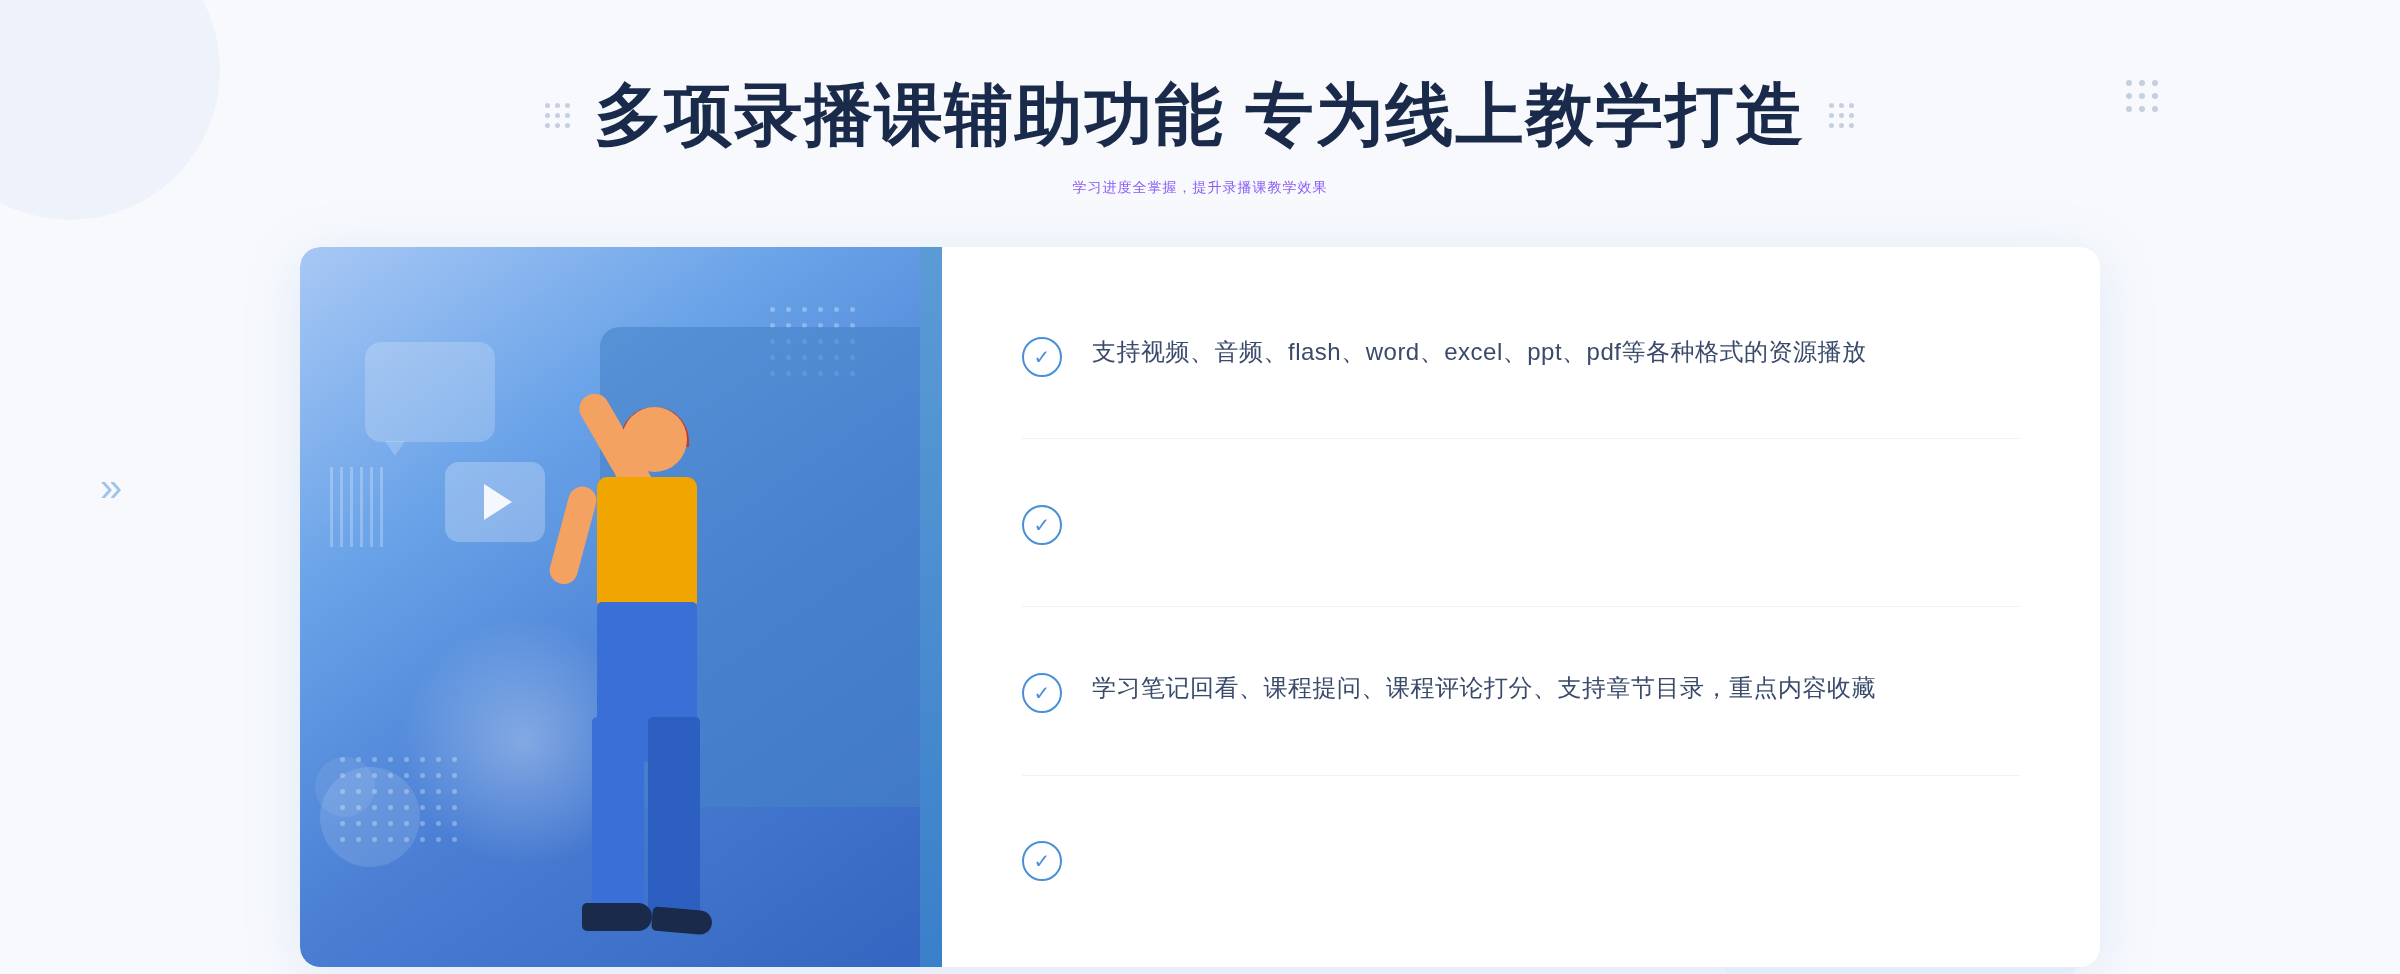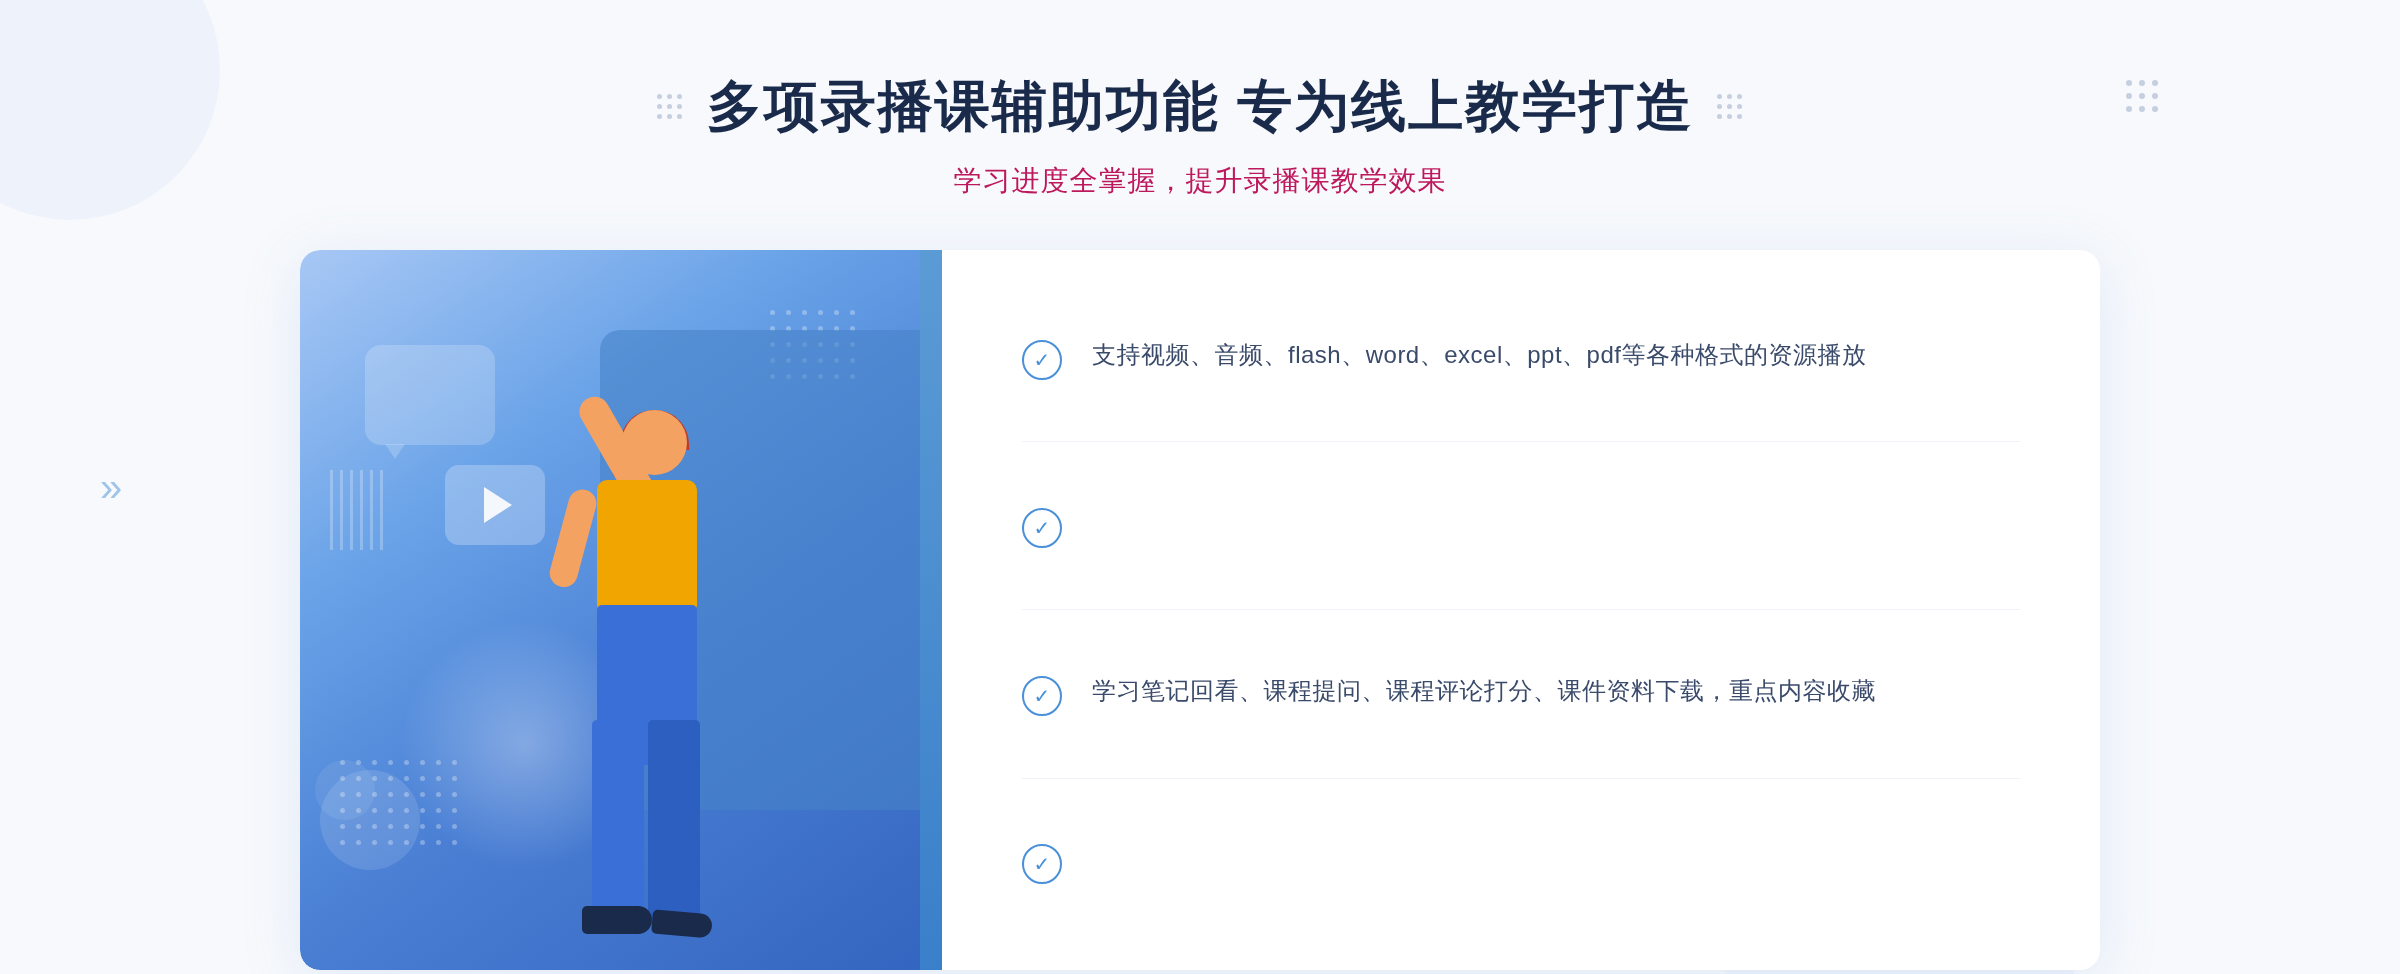--- a/index.html
+++ b/index.html
@@ -51,29 +51,29 @@
     }
 
     .dot {
       width: 5px;
       height: 5px;
       background: #c5cfe0;
       border-radius: 50%;
     }
 
     .main-title {
-      font-size: 55px;
+      font-size: 68px;
       font-weight: 700;
       color: #1a2a4a;
       letter-spacing: 2px;
     }
 
     .sub-title {
-      font-size: 28px;
-      color: #be185d;
+      font-size: 14px;
+      color: #8b5cf6;
       letter-spacing: 1px;
       margin-top: 4px;
     }
 
     
     .content-area {
       display: flex;
       align-items: flex-start;
       width: 1800px;
       margin: 0 auto;
@@ -677,21 +677,21 @@
             <span class="check-mark">✓</span>
           </div>
         </div>
 
         <div class="feature-separator"></div>
 
         <div class="feature-item">
           <div class="check-icon">
             <span class="check-mark">✓</span>
           </div>
-          <span class="feature-text">学习笔记回看、课程提问、课程评论打分、课件资料下载，重点内容收藏</span>
+          <span class="feature-text">学习笔记回看、课程提问、课程评论打分、支持章节目录，重点内容收藏</span>
         </div>
 
         <div class="feature-separator"></div>
 
         <div class="feature-item">
           <div class="check-icon">
             <span class="check-mark">✓</span>
           </div>
         </div>
 

